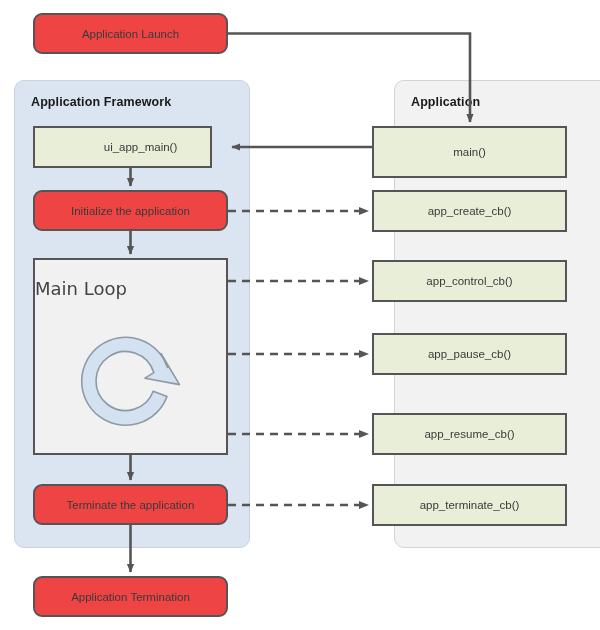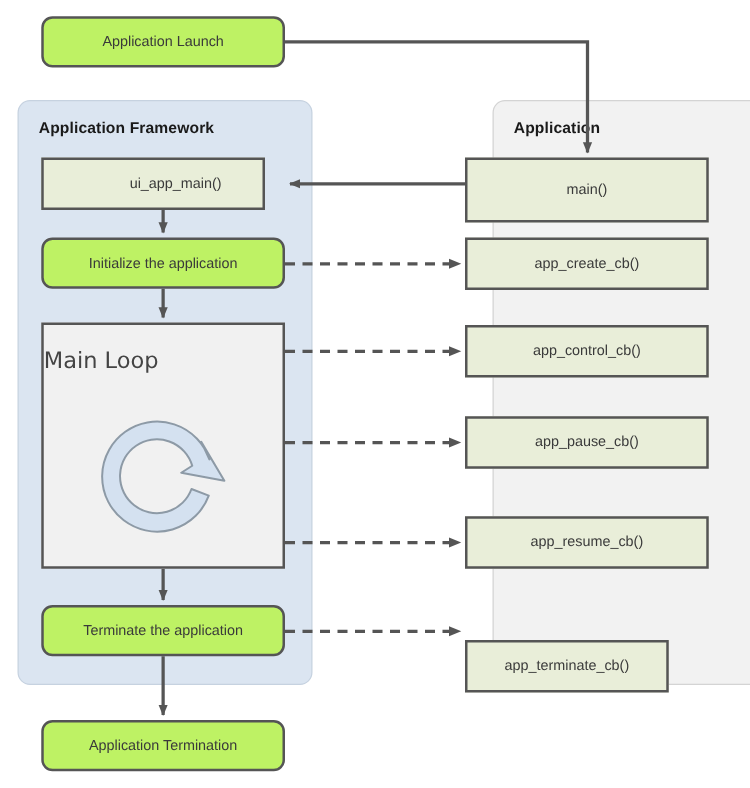--- a/index.html
+++ b/index.html
@@ -29,21 +29,21 @@
   }
 
   .node{
     position:absolute;box-sizing:border-box;
     display:flex;align-items:center;justify-content:center;
     text-align:center;
     font-size:11.5px;color:#3a3a3a;
     border:2px solid #555555;
   }
   .node-round{
-    background:#bef264;border-radius:9px;
+    background:#ef4444;border-radius:9px;
   }
   .node-green{
     background:#e9eed9;border-radius:0;
   }
   .node-plain{
     background:#f1f1f1;border-radius:0;
   }
 
   
   #app-launch{left:33px;top:13px;width:195px;height:41px;}
@@ -63,21 +63,21 @@
     position:absolute;left:50%;top:62px;
     transform:translateX(-50%);
     width:120px;height:120px;
   }
 
   #main-fn{left:372px;top:126px;width:195px;height:52px;}
   #cb-create{left:372px;top:190px;width:195px;height:42px;}
   #cb-control{left:372px;top:260px;width:195px;height:42px;}
   #cb-pause{left:372px;top:333px;width:195px;height:42px;}
   #cb-resume{left:372px;top:413px;width:195px;height:42px;}
-  #cb-terminate{left:372px;top:484px;width:163px;height:42px;margin-top:28px;}
+  #cb-terminate{left:372px;top:484px;width:195px;height:42px;}
 </style>
 </head>
 <body>
 
 <div id="stage">
 
   <div class="panel panel-framework">
     <div class="panel-title">Application Framework</div>
   </div>
 

